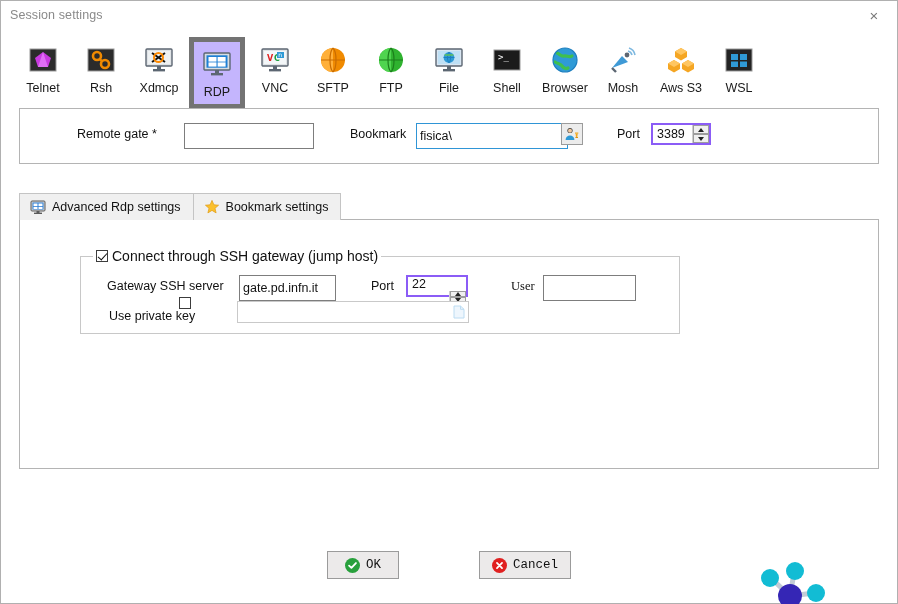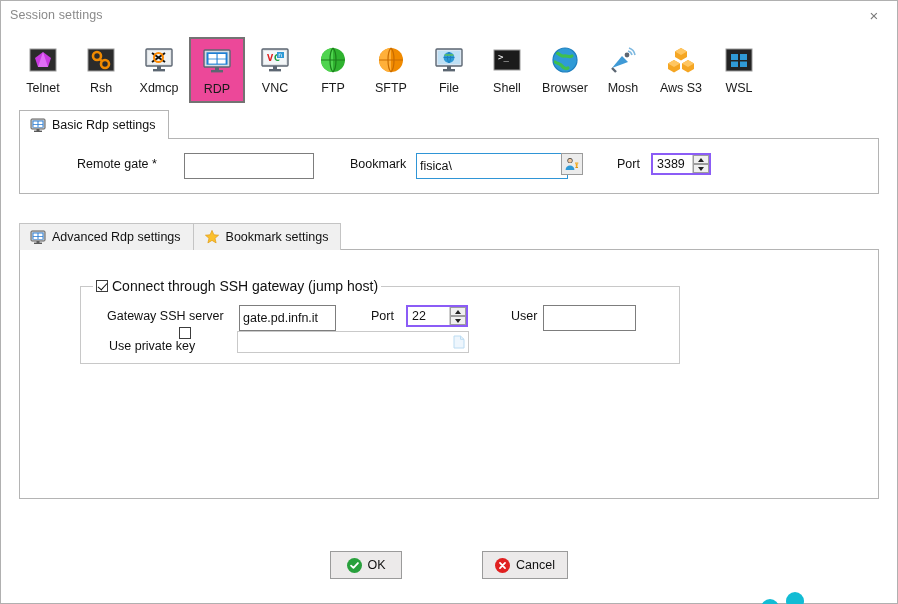--- a/index.html
+++ b/index.html
@@ -49,22 +49,22 @@
   .proto{
     width:56px;
     display:flex;flex-direction:column;align-items:center;
     padding:6px 0 5px 0;
     box-sizing:border-box;
     border:1px solid transparent;
     cursor:default;
     margin-right:2px;
   }
   .proto.selected{
-    background:#ec4899;
-    border:2px solid #737373;
+    background:#c4b5fd;
+    border:5px solid #737373;
   }
   .proto .glyph{
     width:32px;height:32px;
     display:block;
     margin-bottom:5px;
   }
   .proto .plabel{
     font-size:12.5px;color:#1a1a1a;white-space:nowrap;
   }
 
@@ -201,20 +201,21 @@
   .dlgbtn{
     min-width:72px;height:28px;
     border:1px solid #9b9b9b;
     background:#eceaea;
     display:flex;align-items:center;justify-content:center;
     gap:6px;
     font-size:12.5px;color:#111;
     padding:0 12px;
     box-sizing:border-box;
     cursor:default;
+    font-family:Liberation Mono, monospace;
   }
   .badge{width:15px;height:15px;border-radius:50%;display:flex;align-items:center;justify-content:center;}
   .badge.ok{background:#28a03c;}
   .badge.no{background:#e02020;}
   .badge svg{display:block;}
 
   .netlogo{position:absolute;right:48px;top:336px;width:80px;height:80px;}
 </style>
 </head>
 <body>
@@ -276,33 +277,33 @@
             <text x="15" y="17" font-family="DejaVu Sans" font-size="8" fill="#1e9e3c" font-weight="bold">C</text>
             <rect x="18" y="8" width="7" height="6" fill="#2f9ad6"></rect>
             <text x="19.3" y="13" font-family="DejaVu Sans" font-size="6" fill="#fff">n</text>
             <rect x="14" y="22" width="4" height="3" fill="#5c6672"></rect>
             <rect x="10" y="25" width="12" height="2.4" fill="#5c6672"></rect>
           </svg></span>
         <span class="plabel">VNC</span>
       </div>
       <div class="proto">
         <span class="glyph"><svg width="32" height="32" viewBox="0 0 32 32">
+            <circle cx="16" cy="16" r="12" fill="#f08a00"></circle>
+            <path d="M16 4a12 12 0 000 24" fill="#ffb03a"></path>
+            <path d="M4 16h24M16 4c4 4 4 20 0 24M16 4c-4 4-4 20 0 24" stroke="#c96c00" stroke-width="1.2" fill="none"></path>
+          </svg></span>
+        <span class="plabel">SFTP</span>
+      </div>
+      <div class="proto">
+        <span class="glyph"><svg width="32" height="32" viewBox="0 0 32 32">
             <circle cx="16" cy="16" r="12" fill="#2fb22f"></circle>
             <path d="M16 4a12 12 0 000 24" fill="#4fd44f"></path>
             <path d="M4 16h24M16 4c4 4 4 20 0 24M16 4c-4 4-4 20 0 24" stroke="#1c7f1c" stroke-width="1.2" fill="none"></path>
           </svg></span>
         <span class="plabel">FTP</span>
-      </div>
-      <div class="proto">
-        <span class="glyph"><svg width="32" height="32" viewBox="0 0 32 32">
-            <circle cx="16" cy="16" r="12" fill="#f08a00"></circle>
-            <path d="M16 4a12 12 0 000 24" fill="#ffb03a"></path>
-            <path d="M4 16h24M16 4c4 4 4 20 0 24M16 4c-4 4-4 20 0 24" stroke="#c96c00" stroke-width="1.2" fill="none"></path>
-          </svg></span>
-        <span class="plabel">SFTP</span>
       </div>
       <div class="proto">
         <span class="glyph"><svg width="32" height="32" viewBox="0 0 32 32">
             <rect x="3" y="5" width="26" height="17" rx="1" fill="#d9e6f2" stroke="#5c6672" stroke-width="1.4"></rect>
             <rect x="5" y="7" width="22" height="13" fill="#bfe0f5"></rect>
             <circle cx="16" cy="13.5" r="5.4" fill="#2f9ad6"></circle>
             <path d="M10.6 13.5h10.8M16 8.1c2 2 2 8.8 0 10.8M16 8.1c-2 2-2 8.8 0 10.8" stroke="#1e7fbf" stroke-width="1" fill="none"></path>
             <path d="M11.6 11h8.8" stroke="#5fc05f" stroke-width="1.6"></path>
             <rect x="14" y="22" width="4" height="3" fill="#5c6672"></rect>
             <rect x="10" y="25" width="12" height="2.4" fill="#5c6672"></rect>
@@ -350,37 +351,20 @@
             <rect x="3" y="5" width="26" height="22" fill="#232323" stroke="#9a9a9a"></rect>
             <rect x="8" y="10" width="7" height="6" fill="#2f9ad6"></rect>
             <rect x="17" y="10" width="7" height="6" fill="#2f9ad6"></rect>
             <rect x="8" y="17.5" width="7" height="5.5" fill="#2f9ad6"></rect>
             <rect x="17" y="17.5" width="7" height="5.5" fill="#2f9ad6"></rect>
           </svg></span>
         <span class="plabel">WSL</span>
       </div>
     </div>
 
-  <div class="tabstrip">
-    <div class="tab active">
-      <span class="ticon">
-        <svg width="16" height="16" viewBox="0 0 16 16">
-          <rect x="1" y="2" width="14" height="10" rx="1" fill="#d4d4d4" stroke="#5a5a5a" stroke-width="1"></rect>
-          <rect x="2.5" y="3.5" width="11" height="7" fill="#2f80d6"></rect>
-          <rect x="3.5" y="4.5" width="4" height="2.5" fill="#ffffff"></rect>
-          <rect x="8.5" y="4.5" width="4" height="2.5" fill="#ffffff"></rect>
-          <rect x="3.5" y="7.8" width="4" height="2.2" fill="#ffffff"></rect>
-          <rect x="8.5" y="7.8" width="4" height="2.2" fill="#ffffff"></rect>
-          <rect x="6.5" y="12" width="3" height="2" fill="#5a5a5a"></rect>
-          <rect x="4" y="13.6" width="8" height="1.4" fill="#5a5a5a"></rect>
-        </svg>
-      </span>
-      <span>Basic Rdp settings</span>
-    </div>
-  </div>
 
   <div class="panel basic-panel">
     <span class="fld-label" style="position:absolute;left:57px;top:18px;">Remote gate *</span>
     <input class="textbox" style="position: absolute; left: 164px; top: 14px; width: 130px;" value="">
     <span class="fld-label" style="position:absolute;left:330px;top:18px;">Bookmark</span>
     <input class="textbox focused" style="position: absolute; left: 396px; top: 14px; width: 152px;" value="fisica\">
     <div class="icon-btn" style="position:absolute;left:541px;top:14px;">
       <svg width="16" height="16" viewBox="0 0 16 16">
         <circle cx="6" cy="4.5" r="2.6" fill="#3b3b3b"></circle>
         <circle cx="6" cy="4.8" r="2.0" fill="#f2c9a0"></circle>
@@ -435,33 +419,33 @@
     <div class="groupbox" style="left:60px;top:36px;width:600px;height:78px;">
       <div class="gb-legend">
         <span class="cb checked"></span>
         <span>Connect through SSH gateway (jump host)</span>
       </div>
 
       <span class="fld-label" style="position:absolute;left:26px;top:22px;">Gateway SSH server</span>
       <input class="textbox" style="position: absolute; left: 158px; top: 18px; width: 97px;" value="gate.pd.infn.it">
 
       <span class="fld-label" style="position:absolute;left:290px;top:22px;">Port</span>
-      <div class="spin" style="position:absolute;left:325px;top:18px;width:62px;">
+      <div class="spin" style="position:absolute;left:325px;top:18px;width:62px;flex-direction:column;">
         <span class="sval">22</span>
         <span class="sbtns">
           <span class="sb up">
               <span></span>
             </span>
           <span class="sb dn">
               <span></span>
             </span>
         </span>
       </div>
 
-      <span class="fld-label" style="position:absolute;left:430px;top:22px;">User</span>
+      <span class="fld-label" style="position:absolute;left:430px;top:22px;font-family:Liberation Serif, serif;">User</span>
       <input class="textbox" style="position: absolute; left: 462px; top: 18px; width: 93px;" value="">
 
       <div style="position:absolute;left:28px;top:40px;display:flex;align-items:flex-end;flex-direction:column;">
         <span class="cb"></span>
         <span class="fld-label">Use private key</span>
       </div>
       <div style="position:absolute;left:156px;top:44px;width:232px;height:22px;border:1px solid #c9c9c9;background:#fff;box-sizing:border-box;display:flex;align-items:center;">
         <input class="textbox" style="border: none; flex: 1 1 0%; height: 20px;" value="">
         <span style="width:18px;display:flex;align-items:center;justify-content:center;">
           <svg width="12" height="14" viewBox="0 0 12 14">

